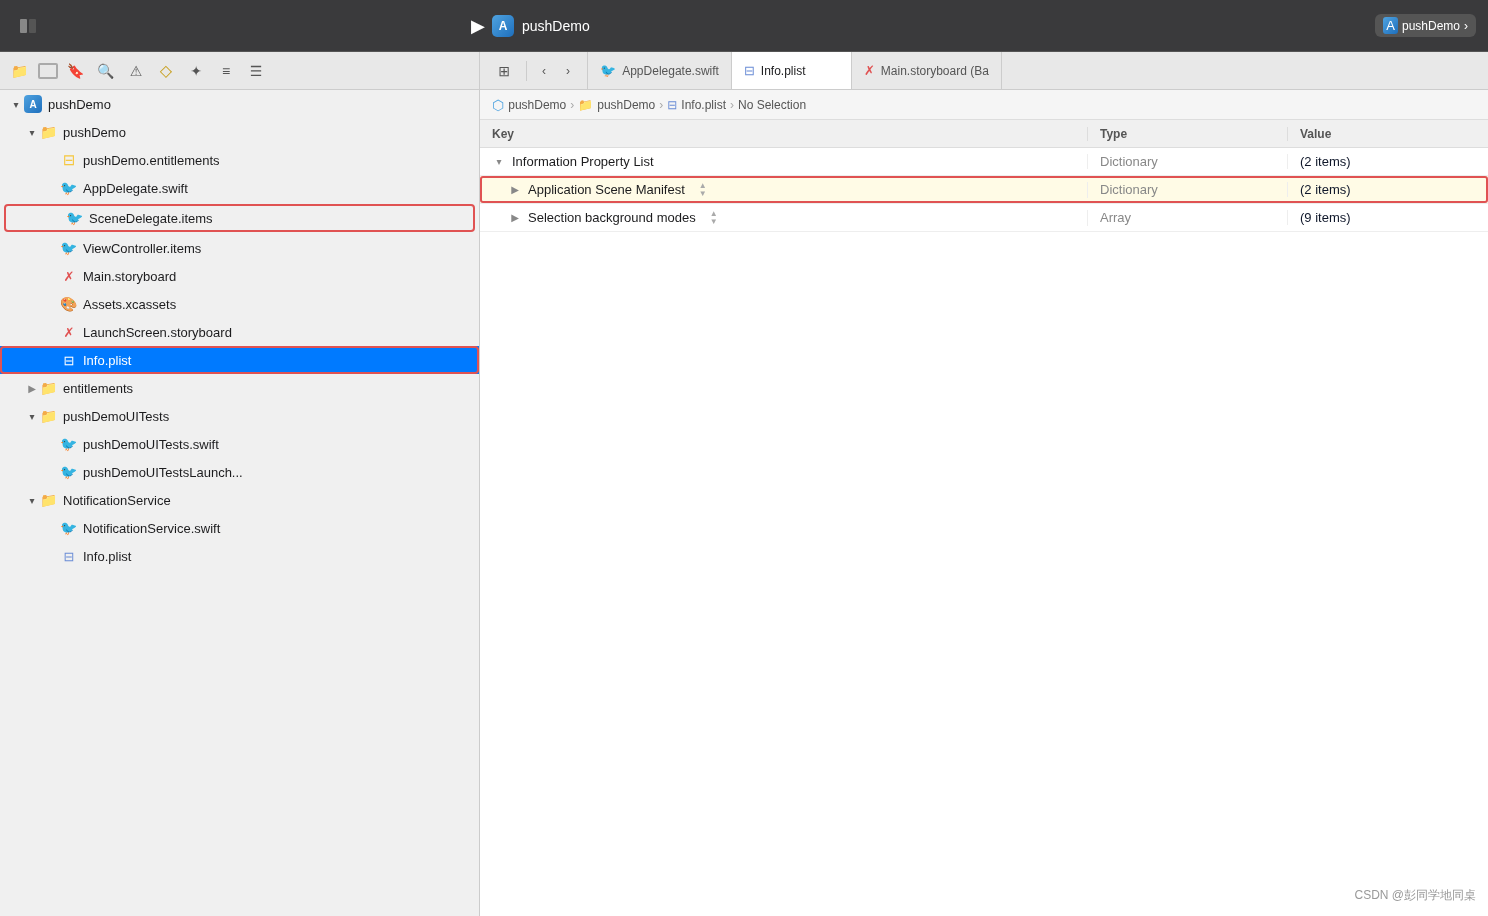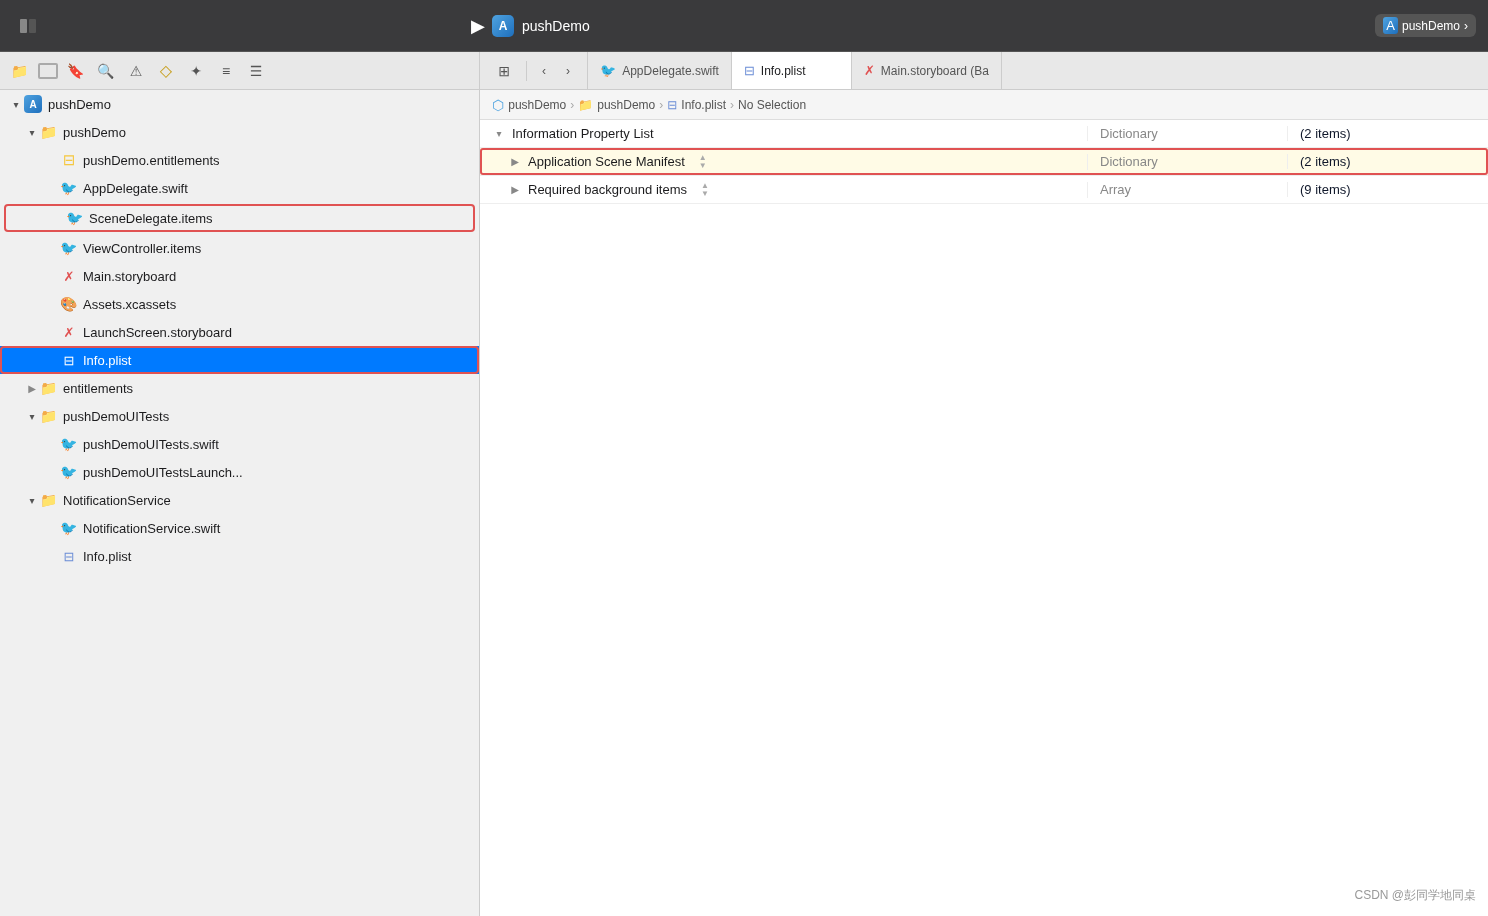--- a/index.html
+++ b/index.html
@@ -577,20 +577,31 @@
         <span>Info.plist</span>
       </span>
       <span class="breadcrumb-sep">›</span>
       <span class="breadcrumb-item">
         <span>No Selection</span>
       </span>
     </div>
 
     <div class="plist-editor">
 
+      <div class="plist-header">
+        <div class="plist-col-key">
+          <span>Key</span>
+        </div>
+        <div class="plist-col-type">
+          <span>Type</span>
+        </div>
+        <div class="plist-col-value">
+          <span>Value</span>
+        </div>
+      </div>
 
       <div class="plist-row">
         <div class="plist-key">
           <span class="plist-expand">▾</span>
           <span>Information Property List</span>
         </div>
         <div class="plist-type">
           <span>Dictionary</span>
         </div>
         <div class="plist-value">
@@ -612,21 +623,21 @@
           <span>Dictionary</span>
         </div>
         <div class="plist-value">
           <span>(2 items)</span>
         </div>
       </div>
 
       <div class="plist-row">
         <div class="plist-key" style="padding-left:28px;">
           <span class="plist-expand">▶</span>
-          <span>Required background items</span>
+          <span>Selection background modes</span>
           <div class="plist-stepper" style="margin-left:8px;">
             <span class="plist-stepper-btn">▲</span>
             <span class="plist-stepper-btn">▼</span>
           </div>
         </div>
         <div class="plist-type">
           <span>Array</span>
         </div>
         <div class="plist-value">
           <span>(9 items)</span>

